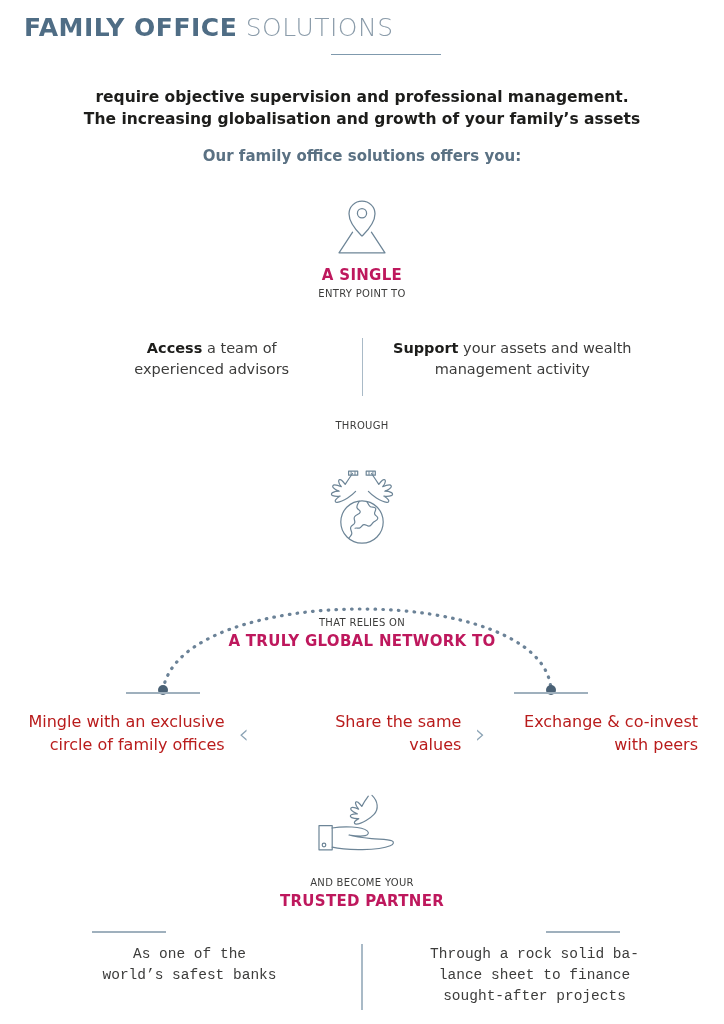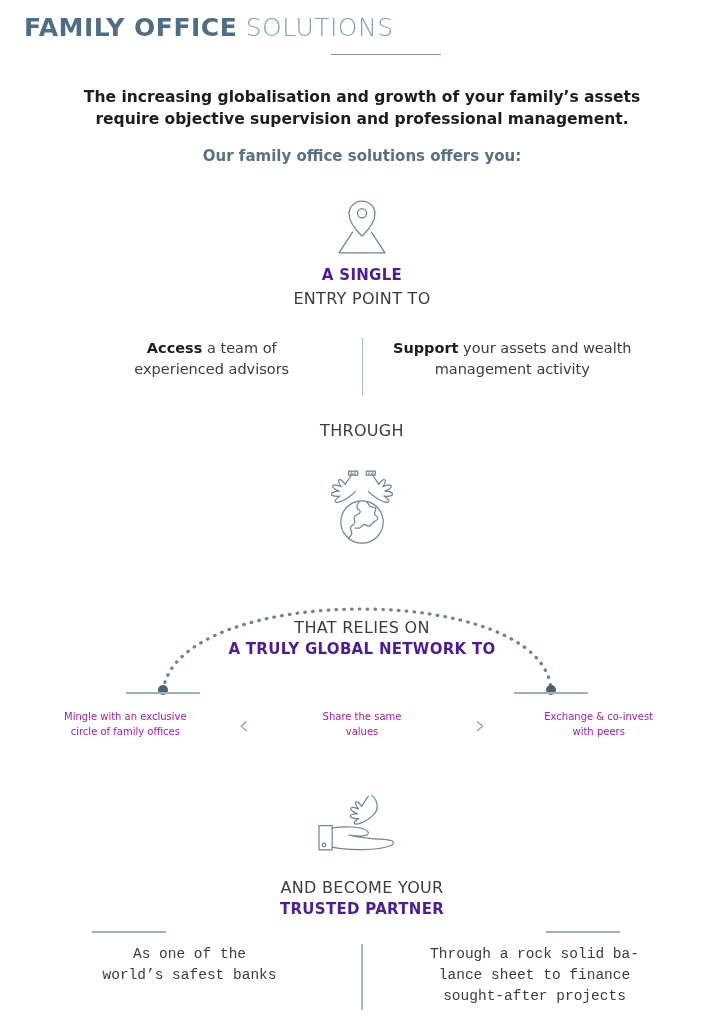--- a/index.html
+++ b/index.html
@@ -87,30 +87,30 @@
   
   .stage-head {
     position: absolute;
     left: 0;
     width: 724px;
     text-align: center;
     line-height: 1.45;
   }
   .stage-head .line-thin {
     display: block;
-    font-size: 16px;
+    font-size: 10px;
     font-weight: 400;
     color: #3c3c3b;
     letter-spacing: 0.3px;
   }
   .stage-head .line-bold {
     display: block;
     font-size: 15px;
     font-weight: 700;
-    color: #4c1d95;
+    color: #be185d;
     letter-spacing: 0.3px;
   }
 
   
   .two-col {
     position: absolute;
     top: 338px;
     left: 62px;
     width: 600px;
     display: flex;
@@ -156,23 +156,23 @@
   .three-col {
     position: absolute;
     top: 710px;
     left: 20px;
     width: 684px;
     display: flex;
     align-items: center;
   }
   .three-col .col {
     flex: 1 1 0;
-    text-align: center;
-    font-size: 10px;
-    color: #a21caf;
+    text-align: right;
+    font-size: 16px;
+    color: #b91c1c;
     line-height: 1.45;
     padding: 0 6px;
     box-sizing: border-box;
   }
   .chev {
     flex: 0 0 26px;
     color: #8ba3b5;
     font-size: 27px;
     font-weight: 300;
     line-height: 1;
@@ -218,22 +218,22 @@
 <body>
 
 <div class="page">
 
   <div class="title-wrap">
     <div class="title"><span class="t-bold">FAMILY OFFICE</span><span class="t-light"> SOLUTIONS</span></div>
     <div class="title-rule"></div>
   </div>
 
   <div class="intro">
+    <div>require objective supervision and professional management.</div>
     <div>The increasing globalisation and growth of your family’s assets</div>
-    <div>require objective supervision and professional management.</div>
   </div>
   <div class="offers">Our family office solutions offers you:</div>
 
   <div class="icon-block" style="top:196px;">
     <svg width="76" height="62" viewBox="0 0 76 62" fill="none" stroke="#6d8597" stroke-width="1.25">
       <path d="M38 5.2c-7.2 0-13 5.6-13 12.6 0 8.9 10.2 19.6 12.3 21.7.4.4 1 .4 1.4 0C40.8 37.4 51 26.7 51 17.8c0-7-5.8-12.6-13-12.6z" stroke-linejoin="round"></path>
       <circle cx="38" cy="17.3" r="4.6"></circle>
       <path d="M28.6 36.2 L15 56.8 H61 L47.4 36.2" stroke-linejoin="round" stroke-linecap="round"></path>
     </svg>
   </div>

